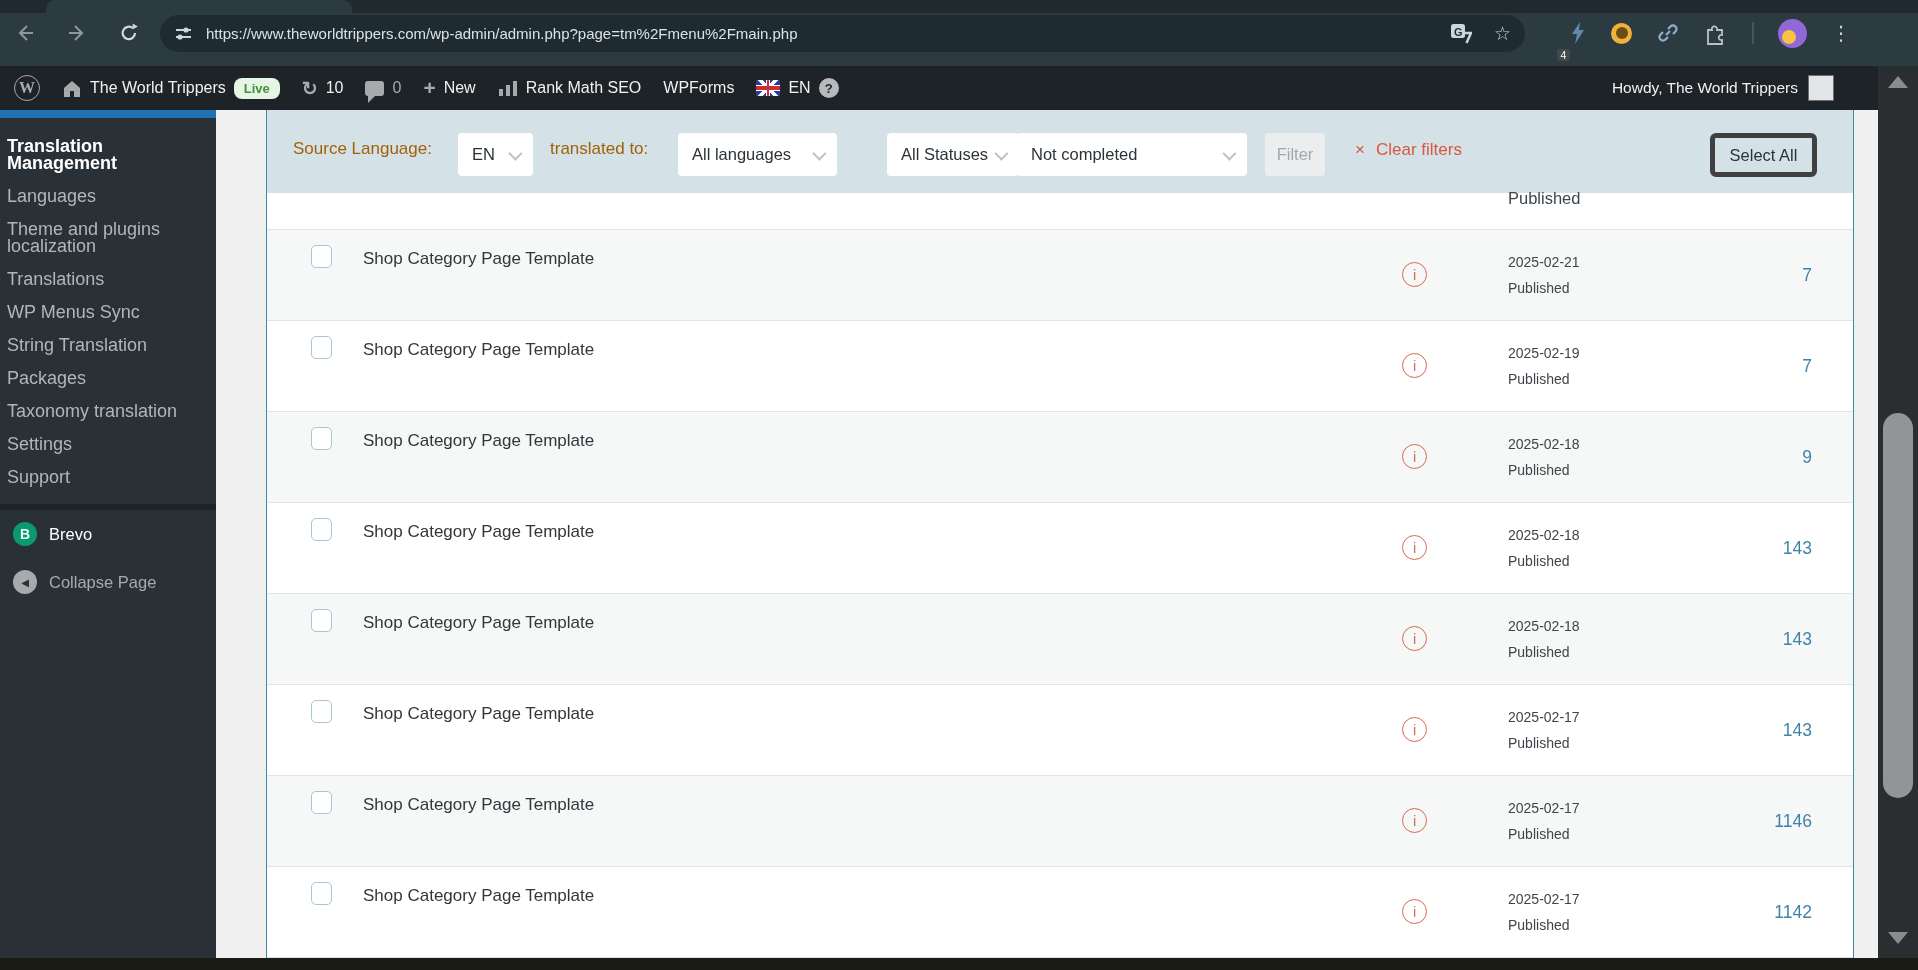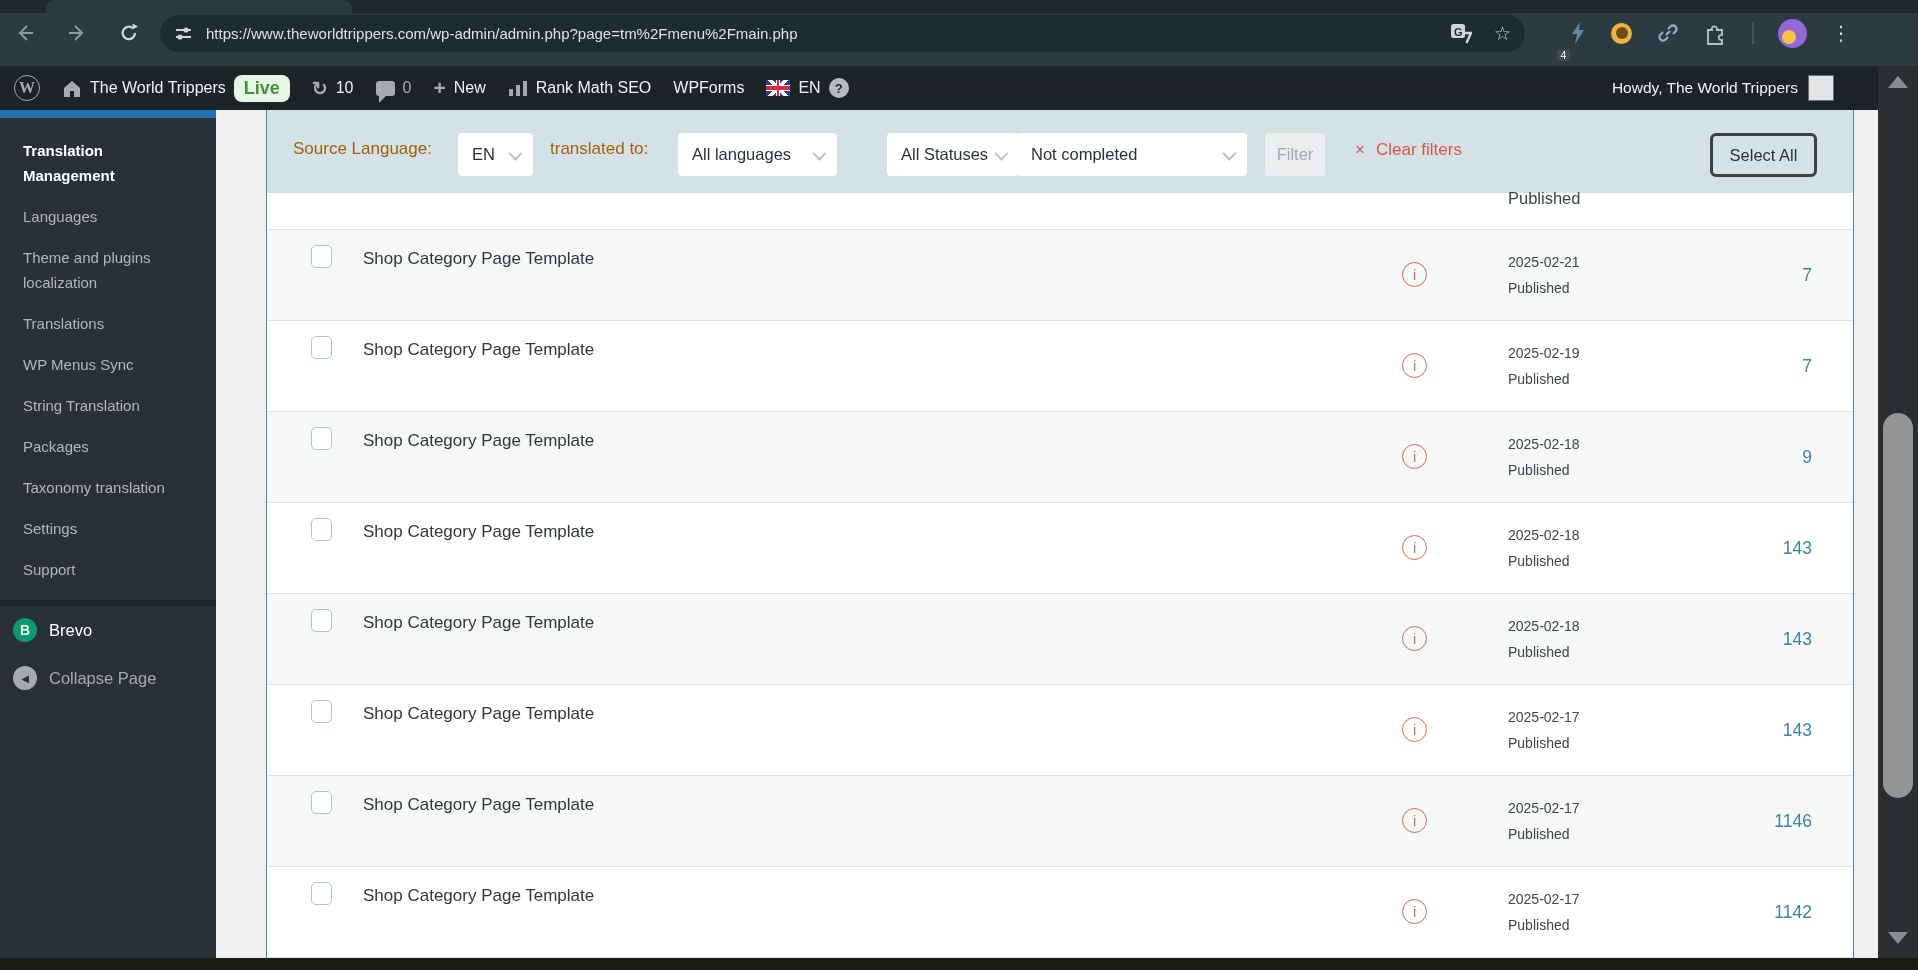--- a/index.html
+++ b/index.html
@@ -22,21 +22,21 @@
   .ext-yellow { width:21px; height:21px; border-radius:50%; background:#edb33c; display:flex; align-items:center; justify-content:center; }
   .ext-yellow i { width:12px; height:12px; border-radius:50%; background:#6b4d12; display:block; }
   .vsep { width:2px; height:22px; background:#47565c; }
   .avatar-chrome { width:29px; height:29px; border-radius:50%; background:#9168d8; position:relative; overflow:hidden; }
   .avatar-chrome i { position:absolute; left:4px; top:11px; width:14px; height:14px; border-radius:50%; background:#f6c344; }
   .dots { color:#cfd6d9; font-size:20px; letter-spacing:0; }
   
   .adminbar { position:absolute; top:66px; left:0; width:1878px; height:44px; background:#1d2327; display:flex; align-items:center; color:#f0f0f1; font-size:16px; }
   .ab-item { display:flex; align-items:center; gap:8px; margin-left:22px; white-space:nowrap; }
   .wp-logo { width:26px; height:26px; border:1.6px solid #a7aaad; border-radius:50%; color:#a7aaad; font-family:"Liberation Serif", serif; font-weight:bold; font-size:16px; display:flex; align-items:center; justify-content:center; margin-left:14px; }
-  .live-badge { background:#e7f5e5; color:#41913d; font-size:18px; font-weight:bold; padding:3px 10px; border-radius:8px; }
+  .live-badge { background:#e7f5e5; color:#41913d; font-size:13px; font-weight:bold; padding:3px 10px; border-radius:8px; }
   .gicon { color:#a7aaad; }
   .count-gray { color:#a7aaad; }
   .bubble { width:19px; height:15px; background:#a7aaad; border-radius:3px; position:relative; }
   .bubble:after { content:""; position:absolute; left:3px; top:14px; border:4px solid transparent; border-top-color:#a7aaad; border-left-color:#a7aaad; }
   .flag { width:24px; height:16px; position:relative; background:#2b3f8e;
     background-image:
       linear-gradient(45deg, transparent 43%, #fff 43%, #fff 57%, transparent 57%),
       linear-gradient(-45deg, transparent 43%, #fff 43%, #fff 57%, transparent 57%);
   }
   .flag:after { content:""; position:absolute; inset:0;
@@ -49,39 +49,39 @@
       linear-gradient(to right, transparent 44%, #cf2b37 44%, #cf2b37 56%, transparent 56%),
       linear-gradient(to bottom, transparent 37%, #cf2b37 37%, #cf2b37 63%, transparent 63%);
   }
   .help-circle { width:20px; height:20px; border-radius:50%; background:#b6babd; color:#23282d; font-size:13px; font-weight:bold; display:flex; align-items:center; justify-content:center; }
   .howdy { position:absolute; right:44px; display:flex; align-items:center; gap:10px; font-size:15.5px; }
   .howdy-avatar { width:26px; height:26px; background:#e4e5e6; border:1px solid #6a6f73; }
   
   .sidebar { position:absolute; top:110px; left:0; width:216px; height:848px; background:#2a3136; }
   .blue-strip { height:8px; background:#2271b1; }
   .menu { list-style:none; margin:0; padding:12px 0 6px 0; }
-  .menu li { padding:8px 23px; font-size:15px; line-height:25px; color:#b0b6bb; cursor:pointer; }
+  .menu li { padding:8px 7px; font-size:18px; line-height:17px; color:#b0b6bb; cursor:pointer; }
   .menu li.active { color:#ffffff; font-weight:bold; }
   .side-sep { height:6px; background:#1d2327; margin-top:4px; }
   .side-row { display:flex; align-items:center; gap:12px; padding:12px 13px; cursor:pointer; }
   .brevo-icon { width:24px; height:24px; border-radius:50%; background:#0b996e; color:#eafff5; font-size:14px; font-weight:bold; display:flex; align-items:center; justify-content:center; }
   .brevo-label { color:#ffffff; font-size:16.5px; }
   .collapse-icon { width:24px; height:24px; border-radius:50%; background:#a7aaad; color:#2a3136; font-size:10px; display:flex; align-items:center; justify-content:center; }
   .collapse-label { color:#a7aaad; font-size:16.5px; }
   
   .main { position:absolute; top:110px; left:216px; width:1662px; height:848px; background:#f0f0f1; }
   .tablewrap { position:absolute; top:0; left:50px; width:1588px; height:848px; background:#ffffff; border-left:1px solid #3d89a9; border-right:1px solid #3d89a9; }
   .filterbar { position:relative; height:83px; background:#d4e2e8; }
   .flabel { position:absolute; top:29px; font-size:17px; color:#a16207; }
   .dropdown { position:absolute; top:23px; height:43px; background:#ffffff; border-radius:4px; display:flex; align-items:center; padding:0 14px; font-size:16.5px; color:#2c3338; cursor:pointer; }
   .chev { width:10px; height:10px; border-right:2.6px solid #bcc1c5; border-bottom:2.6px solid #bcc1c5; transform:rotate(45deg) translateY(-2px); margin-left:auto; }
   .filter-btn { position:absolute; top:23px; left:998px; width:60px; height:43px; background:#ecedee; border:none; border-radius:4px; color:#a3a8ac; font-size:16.5px; font-family:"Liberation Sans", sans-serif; }
   .clear-filters { position:absolute; top:30px; left:1088px; display:flex; align-items:center; gap:11px; color:#d9573e; font-size:17px; cursor:pointer; }
   .clear-x { font-size:17px; }
-  .select-all { position:absolute; top:23px; left:1443px; width:107px; height:44px; background:transparent; border:3px solid #404040; border-radius:6px; color:#2c3338; font-size:16.5px; font-family:"Liberation Sans", sans-serif; cursor:pointer; }
+  .select-all { position:absolute; top:23px; left:1443px; width:107px; height:44px; background:transparent; border:5px solid #404040; border-radius:6px; color:#2c3338; font-size:16.5px; font-family:"Liberation Sans", sans-serif; cursor:pointer; }
   .partial-row { position:relative; height:37px; background:#fff; border-bottom:1px solid #e1e3e6; }
   .partial-row .pstatus { position:absolute; left:1241px; top:-4px; font-size:16.5px; color:#3f454a; }
   .trow { position:relative; height:91px; border-bottom:1px solid #e1e3e6; background:#fff; }
   .trow.alt { background:#f6f7f7; }
   .cb { position:absolute; left:44px; top:15px; width:21px; height:23px; border:1.6px solid #a8c6d5; border-radius:5px; background:#fff; cursor:pointer; }
   .ttl { position:absolute; left:96px; top:19px; font-size:17px; color:#32373c; }
   .info { position:absolute; left:1135px; top:50%; margin-top:-13px; width:25px; height:25px; border:1.7px solid #d9694f; border-radius:50%; color:#d9694f; font-size:14.5px; display:flex; align-items:center; justify-content:center; cursor:pointer; }
   .meta { position:absolute; left:1241px; top:50%; transform:translateY(-50%); font-size:14px; color:#3f454a; line-height:26px; }
   .cnt { position:absolute; left:1445px; width:100px; top:50%; transform:translateY(-50%); text-align:right; font-size:17.5px; color:#3e84a8; cursor:pointer; }
   

